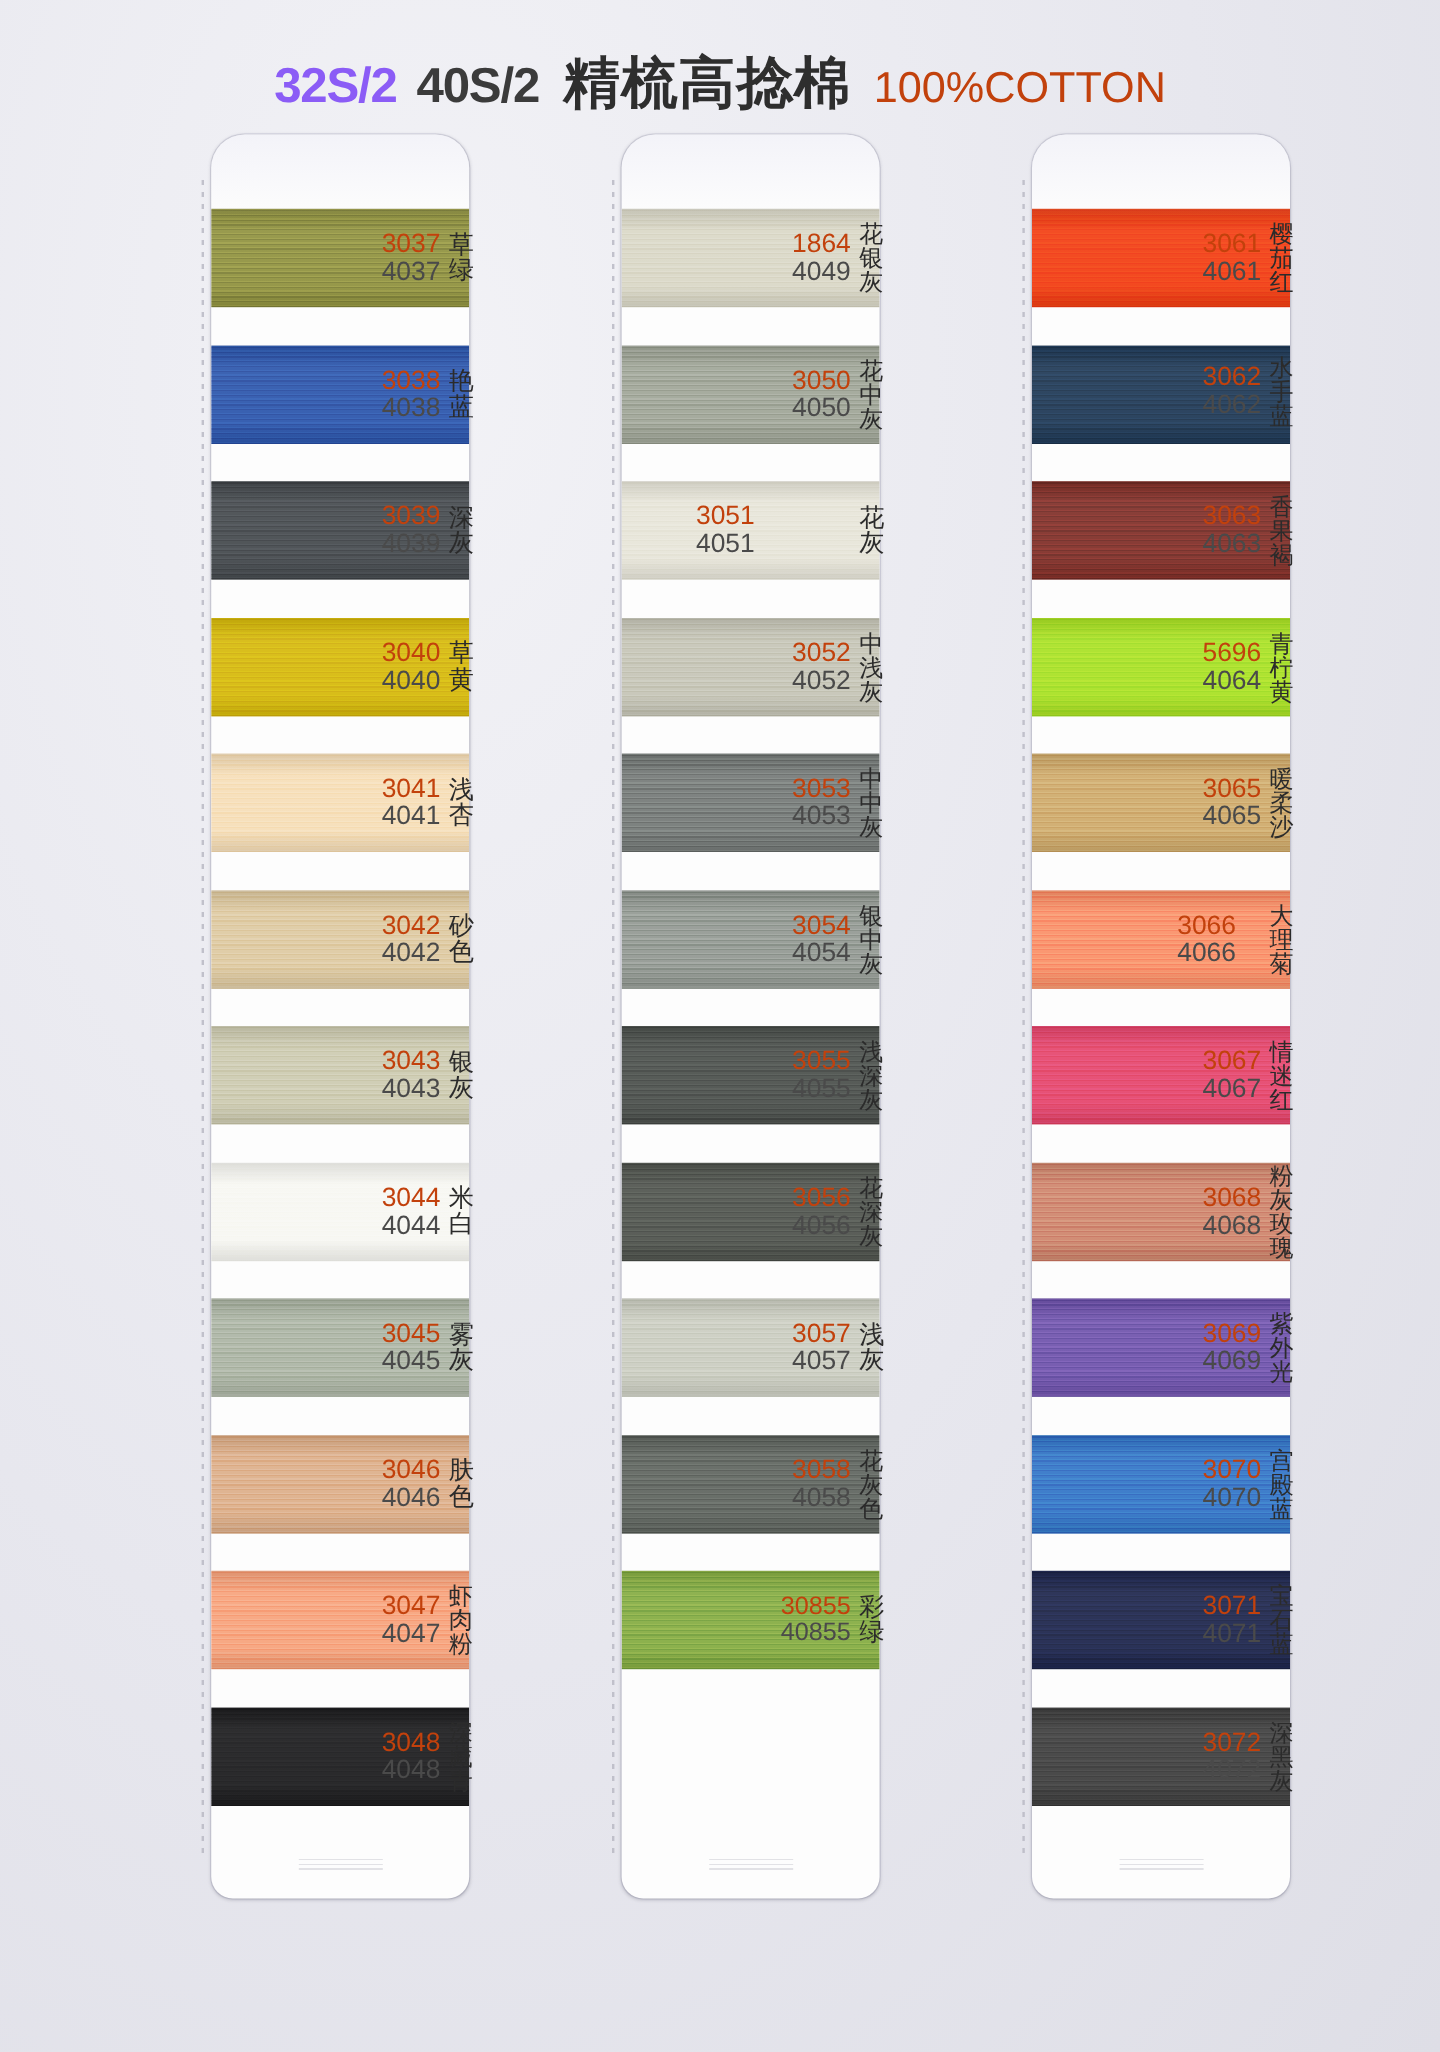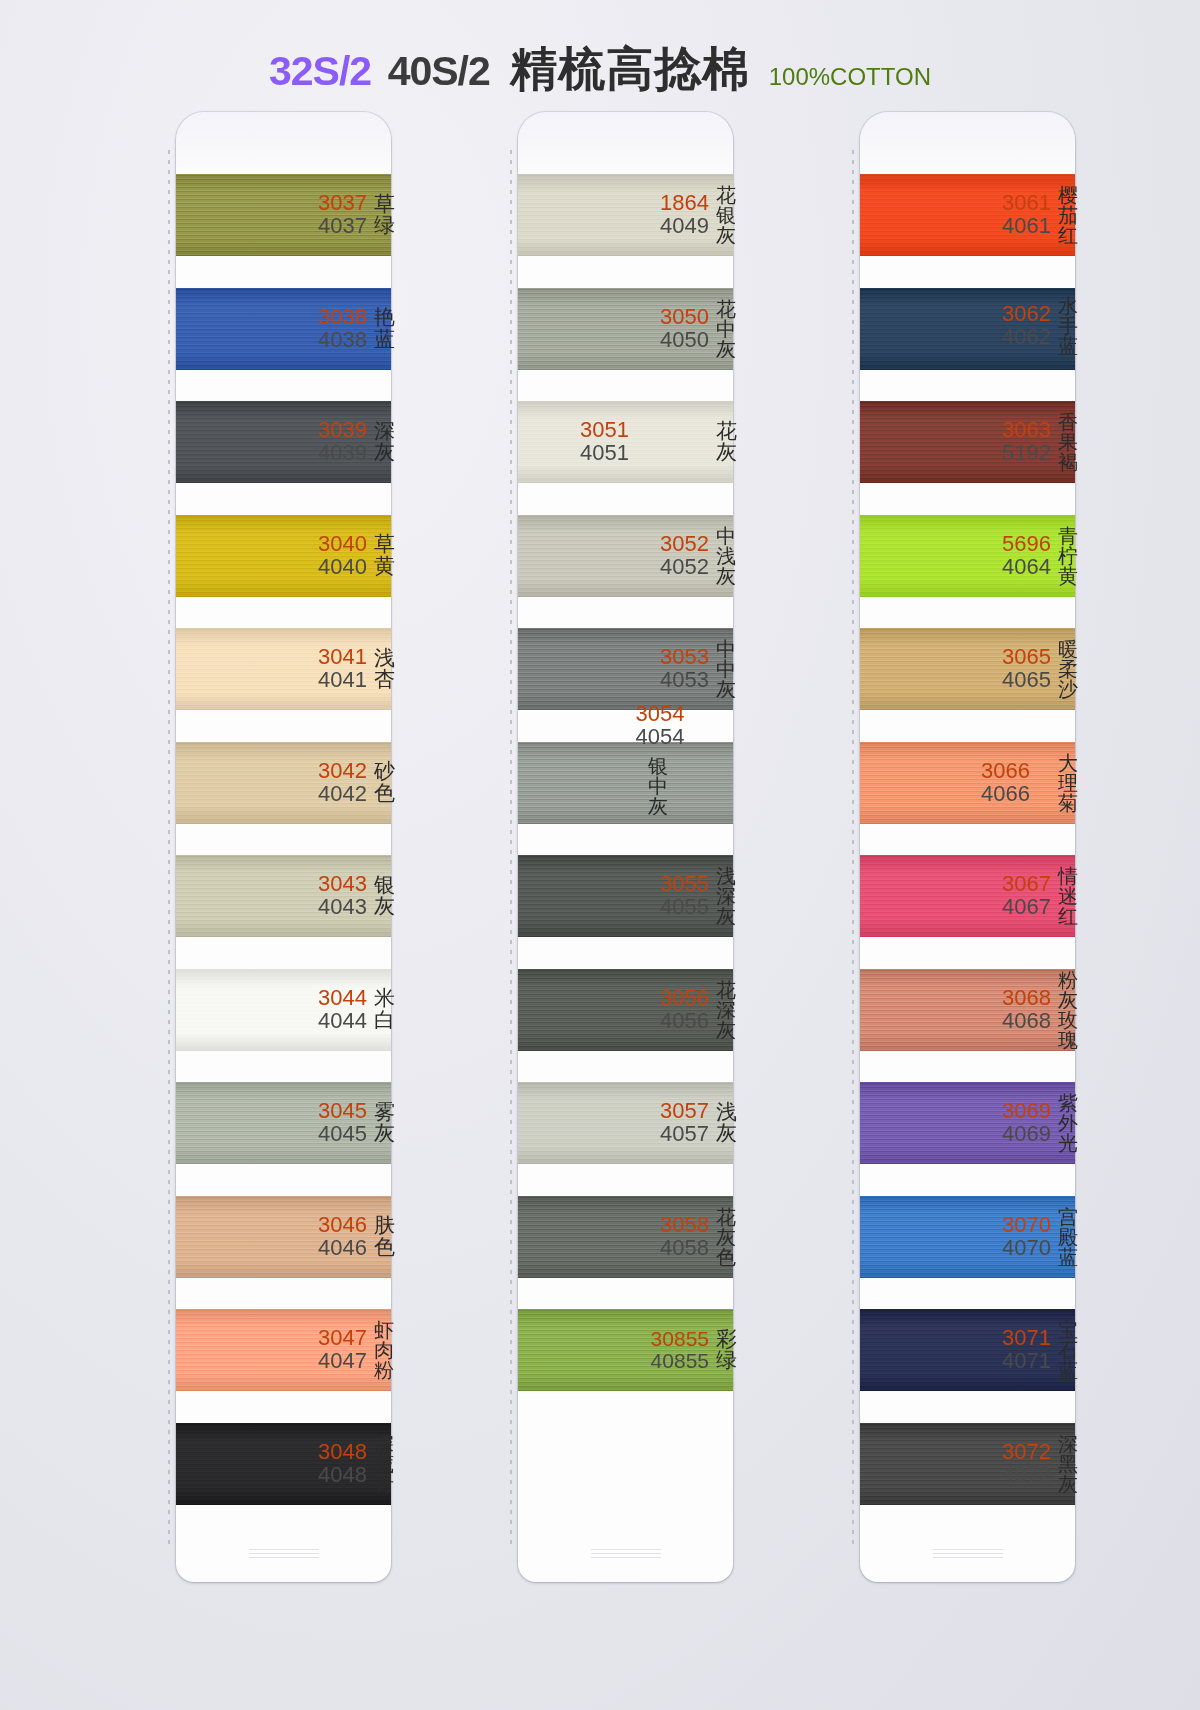--- a/index.html
+++ b/index.html
@@ -53,22 +53,22 @@
   }
   .hdr-cn {
     font-size: 47px;
     font-weight: bold;
     color: #2e2e2e;
     margin-left: 16px;
     letter-spacing: 1px;
     font-family: "DejaVu Sans", sans-serif;
   }
   .hdr-pct {
-    font-size: 24px;
-    color: #4d7c0f;
+    font-size: 36px;
+    color: #c2410c;
     margin-left: 14px;
     letter-spacing: 0px;
     font-family: "Liberation Sans", sans-serif;
   }
 
   
   .columns {
     position: absolute;
     top: 112px;
     left: 0;
@@ -486,21 +486,21 @@
           <div class="codes">
             <div class="code-top">3053</div>
             <div class="code-bot">4053</div>
           </div>
           <div class="cname three" title="中中灰">
             <span>中</span>
             <span>中</span>
             <span>灰</span>
           </div>
         </div>
-        <div class="label" style="top: 637.5px; height: 66px; flex-direction: column;">
+        <div class="label" style="top: 637.5px; height: 66px;">
           <div class="codes">
             <div class="code-top">3054</div>
             <div class="code-bot">4054</div>
           </div>
           <div class="cname three" title="银中灰">
             <span>银</span>
             <span>中</span>
             <span>灰</span>
           </div>
         </div>
@@ -629,21 +629,21 @@
           </div>
           <div class="cname three" title="水手蓝">
             <span>水</span>
             <span>手</span>
             <span>蓝</span>
           </div>
         </div>
         <div class="label" style="top: 297px; height: 66px;">
           <div class="codes">
             <div class="code-top">3063</div>
-            <div class="code-bot">5192</div>
+            <div class="code-bot">4063</div>
           </div>
           <div class="cname three" title="香果褐">
             <span>香</span>
             <span>果</span>
             <span>褐</span>
           </div>
         </div>
         <div class="label" style="top: 410.5px; height: 66px;">
           <div class="codes">
             <div class="code-top">5696</div>

